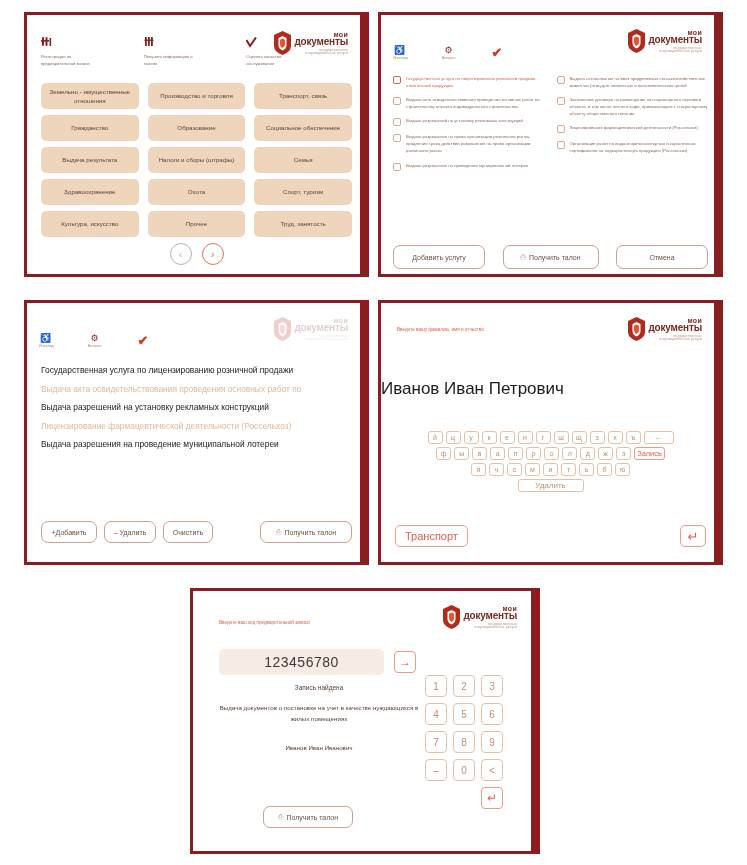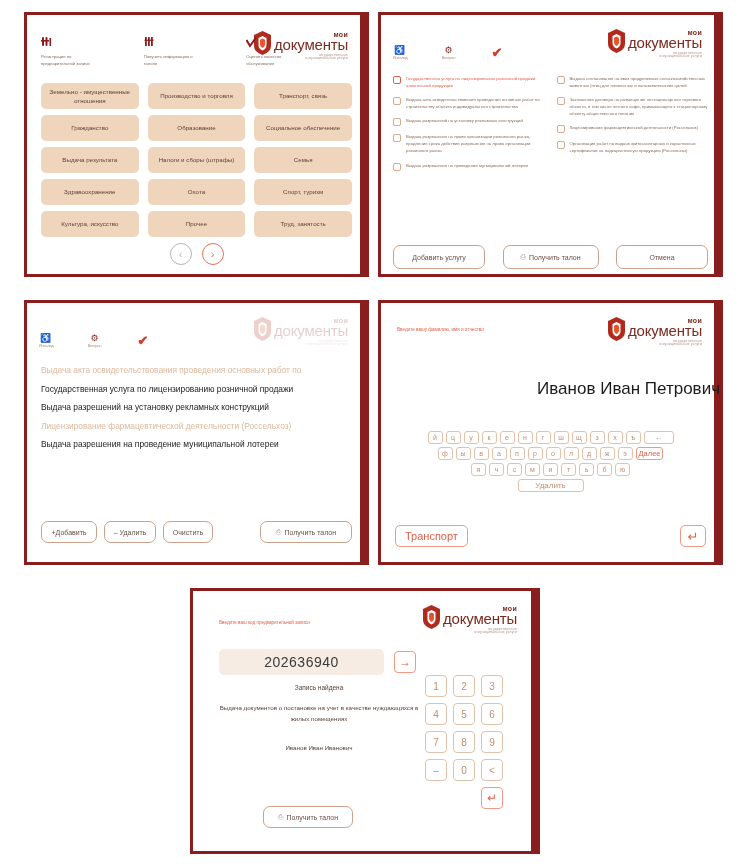--- a/index.html
+++ b/index.html
@@ -21,21 +21,21 @@
   .panel-inner { position: relative; width: 100%; height: 100%; background: #fff; }
 
   
   .right-bar { position:absolute; top:0; right:0; width:6px; height:100%; background:#8a1e1e; }
 
   
   .logo { position: absolute; display: flex; align-items: flex-start; gap: 3px; }
   .logo-mark { width: 17px; height: 24px; position: relative; flex: none; }
   .logo-text { display: flex; flex-direction: column; align-items: flex-end; line-height: 1; }
   .logo-moi { font-size: 7px; font-weight: bold; color: #7b2b20; letter-spacing: .3px; }
-  .logo-doc { font-size: 15px; font-weight: normal; color: #7b2b20; letter-spacing: -.2px; margin-top:-1px;}
+  .logo-doc { font-size: 10px; font-weight: bold; color: #7b2b20; letter-spacing: -.2px; margin-top:-1px;}
   .logo-sub { font-size: 3.3px; color: #b08a7e; margin-top: 1.5px; text-align: right; letter-spacing:.2px;}
   .logo-sub2 { font-size: 3.3px; color: #b08a7e; text-align: right; letter-spacing:.2px;}
 
   
   .p1-icons { position: absolute; top: 22px; left: 14px; right: 14px; display: flex; }
   .p1-icon-item { width: 33%; }
   .p1-icon-glyph { color: #8a1e1e; font-size: 13px; line-height: 13px; height: 14px; font-weight: bold;}
   .p1-icon-label { font-size: 4.2px; color: #8a6a5c; line-height: 1.6; margin-top: 3px; max-width: 60px;}
 
   .cat-grid {
@@ -86,21 +86,21 @@
   
   .svc-list { position: absolute; left: 14px; right: 14px; top: 62px; display: flex; flex-direction: column; gap: 8px; }
   .svc-line { font-size: 8.4px; line-height: 1.25; }
   .svc-line.dark { color: #1c1c1c; }
   .svc-line.light { color: #dcb89c; }
   .p3-buttons { position: absolute; left: 14px; right: 14px; top: 218px; display: flex; gap: 7px; }
   .p3-right { margin-left: auto; }
 
   
   .p4-hint { position: absolute; left: 16px; top: 23px; font-size: 4.6px; line-height: 1.75; color: #e0604a; }
-  .p4-name { position: absolute; left: 0; right: 0; top: 76px; text-align: right; font-size: 17px; color: #1c1c1c; }
+  .p4-name { position: absolute; left: 0; right: 0; top: 76px; text-align: left; font-size: 17px; color: #1c1c1c; }
   .kbd { position: absolute; left: 8px; right: 8px; top: 128px; display:flex; flex-direction: column; gap: 3px; align-items: center;}
   .kbd-row { display: flex; gap: 3px; justify-content: center; }
   .key {
     min-width: 15px; height: 13px; border: 1px solid #e3c2ab; border-radius: 3px;
     display: flex; align-items: center; justify-content: center;
     font-size: 7px; color: #c08f72; background: #fff; padding: 0 2px;
   }
   .key.wide { min-width: 26px; color:#e0604a; border-color:#ef9a87; font-size:7.5px;}
   .key.space { min-width: 66px; height: 13px; font-size: 8px; color: #c08f72; }
   .key.bksp { min-width: 30px; font-size: 8px; }
@@ -338,22 +338,22 @@
           <span class="st-label">Инвалид</span>
         </div>
         <div class="st-item">
           <span class="st-glyph">⚙</span>
           <span class="st-label">Ветеран</span>
         </div>
         <span class="st-check">✔</span>
       </div>
 
       <div class="svc-list">
+        <div class="svc-line dark">Государственная услуга по лицензированию розничной продажи</div>
         <div class="svc-line light">Выдача акта освидетельствования проведения основных работ по</div>
-        <div class="svc-line dark">Государственная услуга по лицензированию розничной продажи</div>
         <div class="svc-line dark">Выдача разрешений на установку рекламных конструкций</div>
         <div class="svc-line light">Лицензирование фармацевтической деятельности (Россельхоз)</div>
         <div class="svc-line dark">Выдача разрешения на проведение муниципальной лотереи</div>
       </div>
 
       <div class="p3-buttons">
         <div class="pill" style="width:56px; padding:6px 0;">+Добавить</div>
         <div class="pill" style="width:52px; padding:6px 0;">– Удалить</div>
         <div class="pill" style="width:50px; padding:6px 0;">Очистить</div>
         <div class="pill p3-right" style="width:92px; padding:6px 0;">
@@ -408,21 +408,21 @@
           <div class="key">ы</div>
           <div class="key">в</div>
           <div class="key">а</div>
           <div class="key">п</div>
           <div class="key">р</div>
           <div class="key">о</div>
           <div class="key">л</div>
           <div class="key">д</div>
           <div class="key">ж</div>
           <div class="key">э</div>
-          <div class="key wide">Далее</div>
+          <div class="key wide">Запись</div>
         </div>
         <div class="kbd-row">
           <div class="key">я</div>
           <div class="key">ч</div>
           <div class="key">с</div>
           <div class="key">м</div>
           <div class="key">и</div>
           <div class="key">т</div>
           <div class="key">ь</div>
           <div class="key">б</div>
@@ -456,21 +456,21 @@
           <span class="logo-moi">мои</span>
           <span class="logo-doc">документы</span>
           <span class="logo-sub">государственные</span>
           <span class="logo-sub2">и муниципальные услуги</span>
         </span>
       </div>
 
       <div class="p5-hint">Введите ваш код предварительной записи</div>
 
       <div style="position:absolute; left:26px; top:58px; display:flex; align-items:center; gap:10px;">
-        <div class="code-field">202636940</div>
+        <div class="code-field">123456780</div>
         <div class="arrow-btn">→</div>
       </div>
 
       <div style="position:absolute; left:26px; top:93px; width:200px;">
         <div class="found-txt">Запись найдена</div>
         <div class="svc-desc" style="margin-top:12px;">Выдача документов о постановке на  учет в качестве нуждающихся в жилых помещениях</div>
         <div class="person" style="margin-top:20px;">Иванов Иван Иванович</div>
       </div>
 
       <div class="numpad" style="left:232px; top:84px;">

